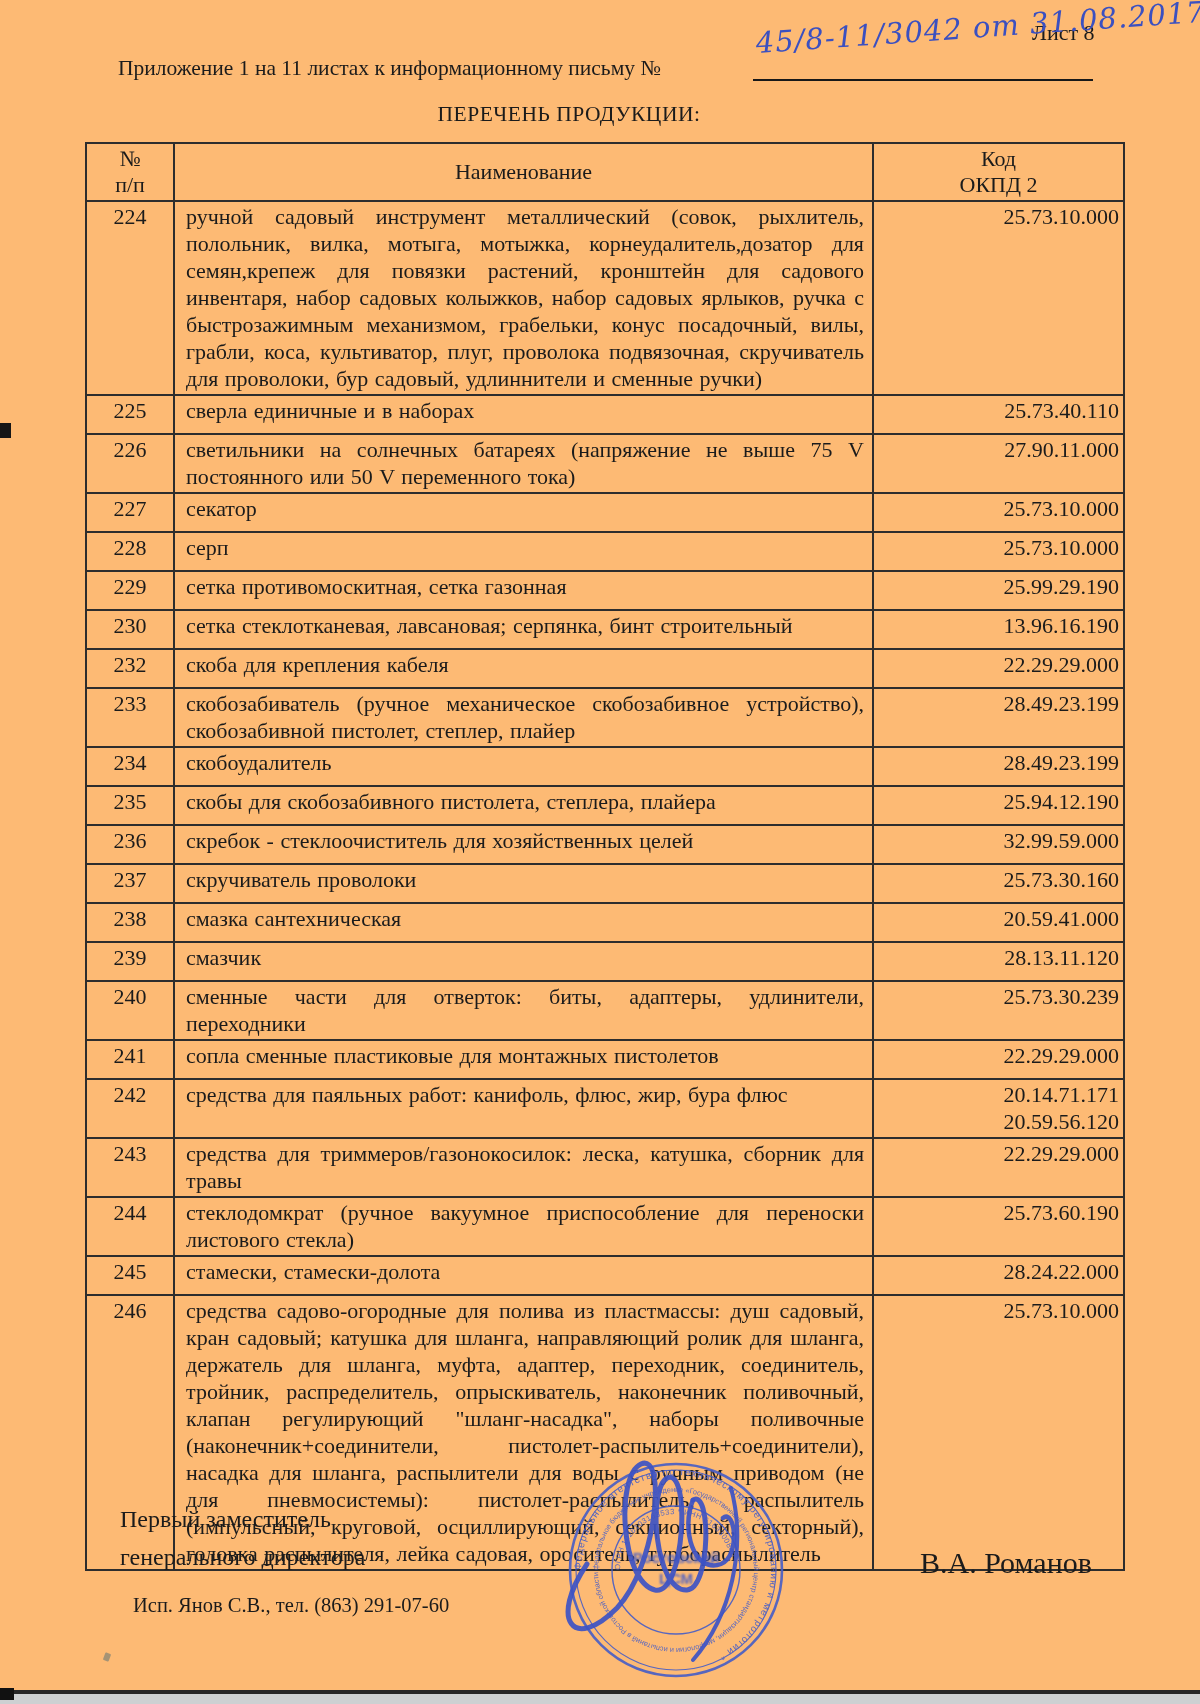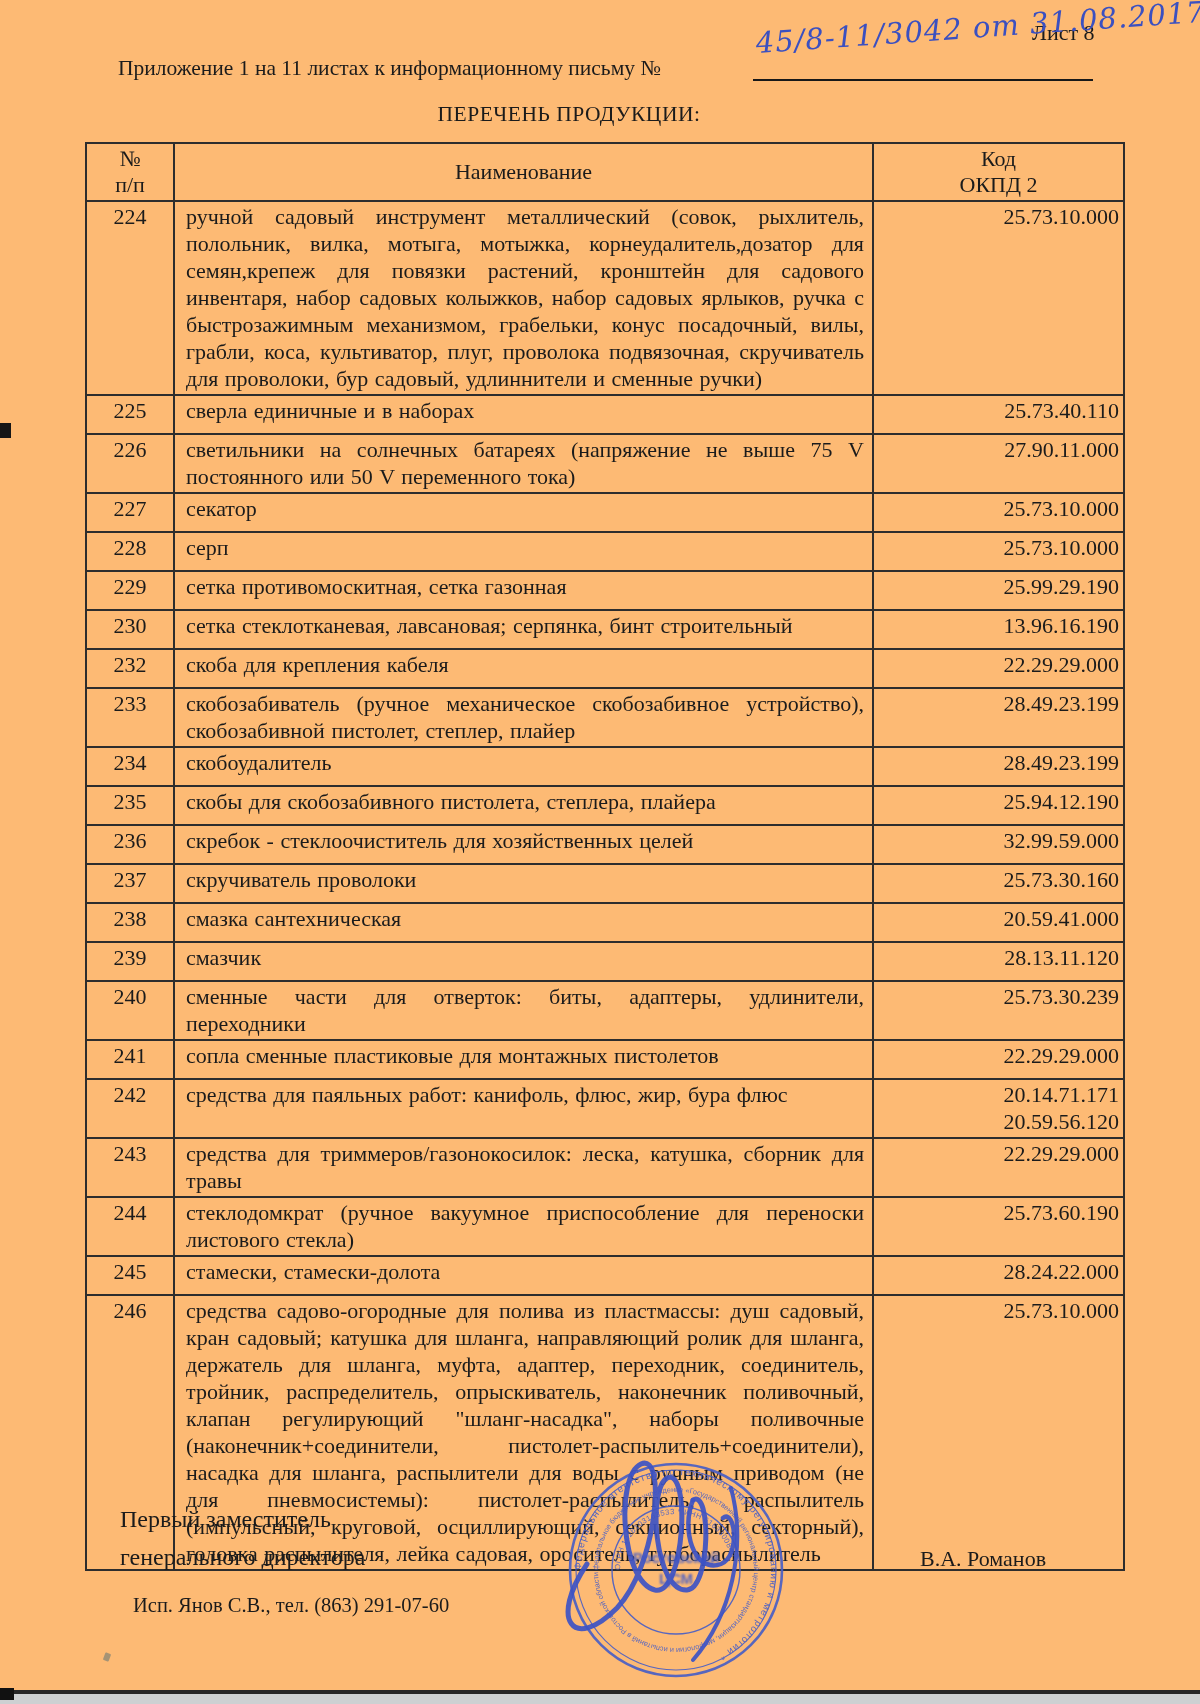--- a/index.html
+++ b/index.html
@@ -29,21 +29,21 @@
   .products thead th { vertical-align:middle; text-align:center; font-size:22px; line-height:26px; padding:2px 0; height:52px; }
   col.w-num  { width:88px; }
   col.w-name { width:699px; }
   col.w-code { width:251px; }
   td.c-num  { text-align:center; font-size:22px; line-height:27px; padding:1px 2px 9px; }
   td.c-name { text-align:justify; font-size:22px; line-height:27px; padding:1px 8px 2px 11px; word-spacing:1px; }
   td.c-code { text-align:right; font-size:22px; line-height:27px; padding:1px 4px 2px; }
 
   
   .signer       { position:absolute; left:120px; top:1500px; font-size:24px; line-height:38px; }
-  .signer-name  { position:absolute; left:920px; top:1546px; font-size:22px; white-space:nowrap; }
+  .signer-name  { position:absolute; left:920px; top:1546px; font-size:30px; white-space:nowrap; }
   .executor     { position:absolute; left:133px; top:1594px; font-size:20.5px; white-space:nowrap; }
 
   
   .stamp { position:absolute; left:566px; top:1460px; opacity:0.92; filter:blur(0.3px); }
   .stamp text { fill:#4a5fc5; font-family:"Liberation Sans","DejaVu Sans",sans-serif; }
   .signature { position:absolute; left:535px; top:1368px; }
   .signature path { fill:none; stroke:#3d52c4; stroke-linecap:round; stroke-linejoin:round; opacity:0.92; }
 
   
   .left-mark { position:absolute; left:0; top:423px; width:11px; height:15px; background:#161616; }

